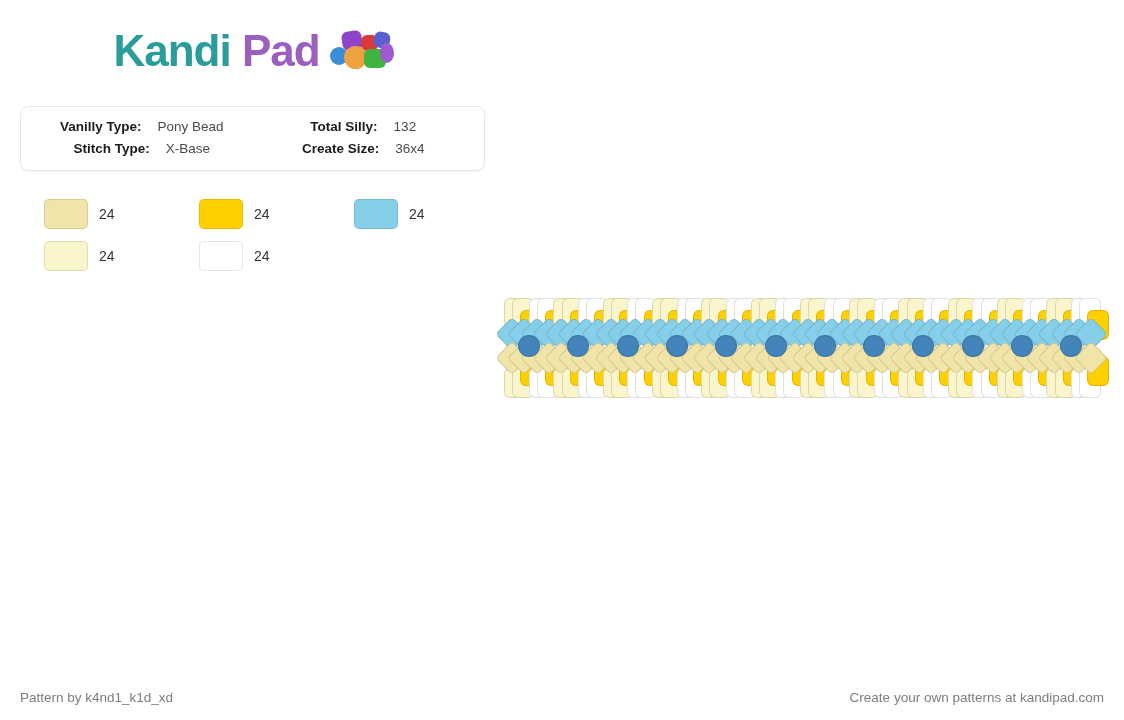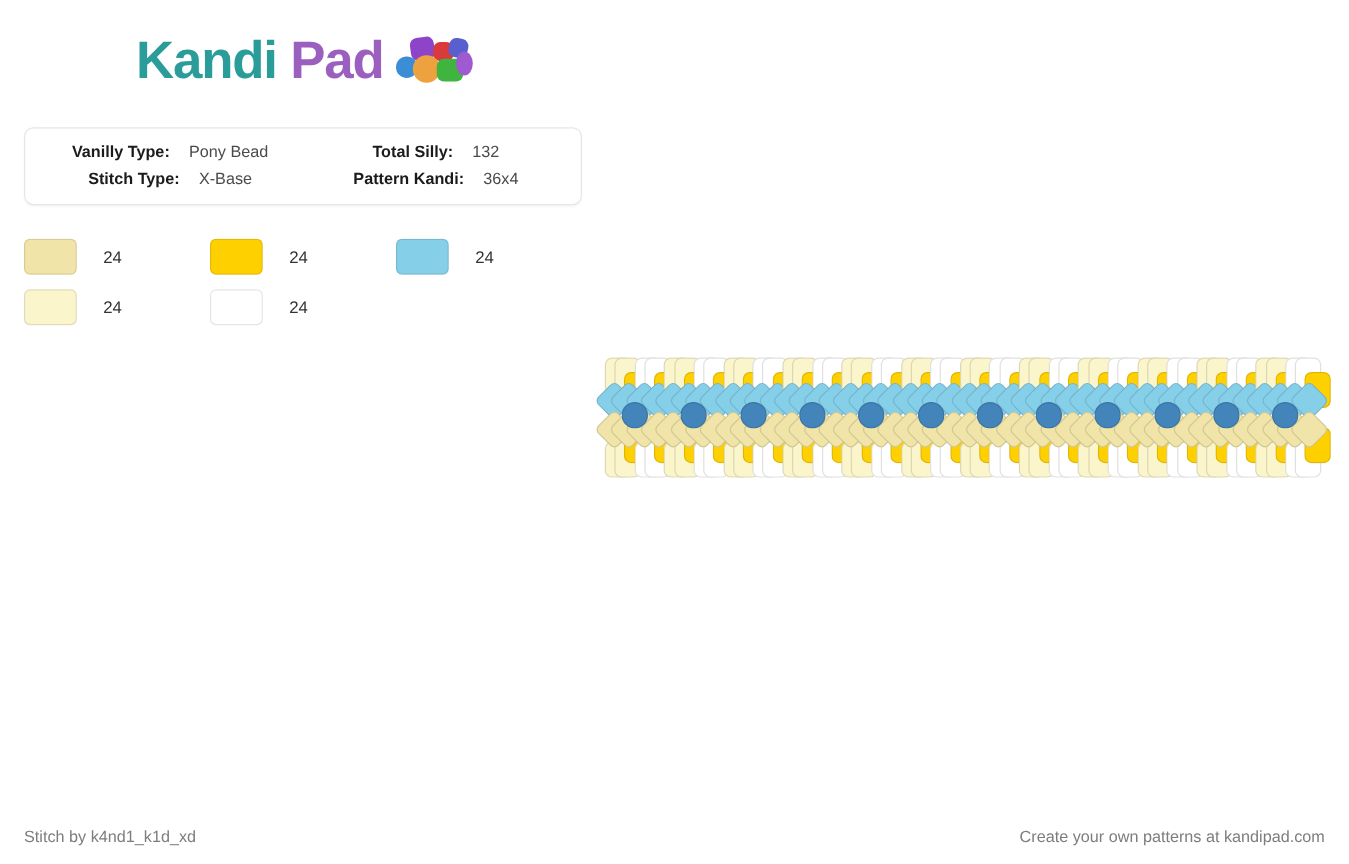--- a/index.html
+++ b/index.html
@@ -84,21 +84,22 @@
   #color-legend{
     margin-top:22px;
     display:grid;
     grid-template-columns:repeat(3,1fr);
     grid-auto-rows:42px;
     column-gap:0px;
   }
   .legend-item{
     display:flex;
     align-items:center;
-    gap:22px;
+    gap:11px;
+    margin-left:24px;
   }
   .legend-swatch{
     width:44px;height:30px;
     border-radius:5px;
     border:1px solid rgba(0,0,0,.10);
     box-sizing:border-box;
     flex:0 0 auto;
   }
   .legend-count{
     font-size:14px;
@@ -174,21 +175,21 @@
       <div class="meta-cell">
         <span class="meta-label">Vanilly Type:</span><span class="meta-value">Pony Bead</span>
       </div>
       <div class="meta-cell">
         <span class="meta-label">Total Silly:</span><span class="meta-value">132</span>
       </div>
       <div class="meta-cell">
         <span class="meta-label">Stitch Type:</span><span class="meta-value">X-Base</span>
       </div>
       <div class="meta-cell">
-        <span class="meta-label">Pattern Kandi:</span><span class="meta-value">36x4</span>
+        <span class="meta-label">Create Size:</span><span class="meta-value">36x4</span>
       </div>
     </div>
   </div>
 
   <div id="color-legend">
       <div class="legend-item">
         <div class="legend-swatch" style="background: rgb(240, 228, 168);"></div>
         <div class="legend-count">24</div>
       </div>
       <div class="legend-item">
@@ -459,15 +460,15 @@
     <div class="bead d" style="left: 561.95px; top: 26px; background: rgb(134, 207, 233);"></div>
     <div class="bead d" style="left: 574.275px; top: 26px; background: rgb(134, 207, 233);"></div>
     <div class="bead d" style="left: 537.3px; top: 50px; background: rgb(240, 228, 168);"></div>
     <div class="bead d" style="left: 549.625px; top: 50px; background: rgb(240, 228, 168);"></div>
     <div class="bead d" style="left: 561.95px; top: 50px; background: rgb(240, 228, 168);"></div>
     <div class="bead d" style="left: 574.275px; top: 50px; background: rgb(240, 228, 168);"></div>
     <div class="bead c" style="left: 555.3px; top: 39px; background: rgb(67, 132, 186);"></div>
   </div>
 
 <div id="footer">
-  <div class="footer-text">Stitch by k4nd1_k1d_xd</div>
+  <div class="footer-text">Pattern by k4nd1_k1d_xd</div>
   <div class="footer-text">Create your own patterns at kandipad.com</div>
 </div>
 
 </body></html>

